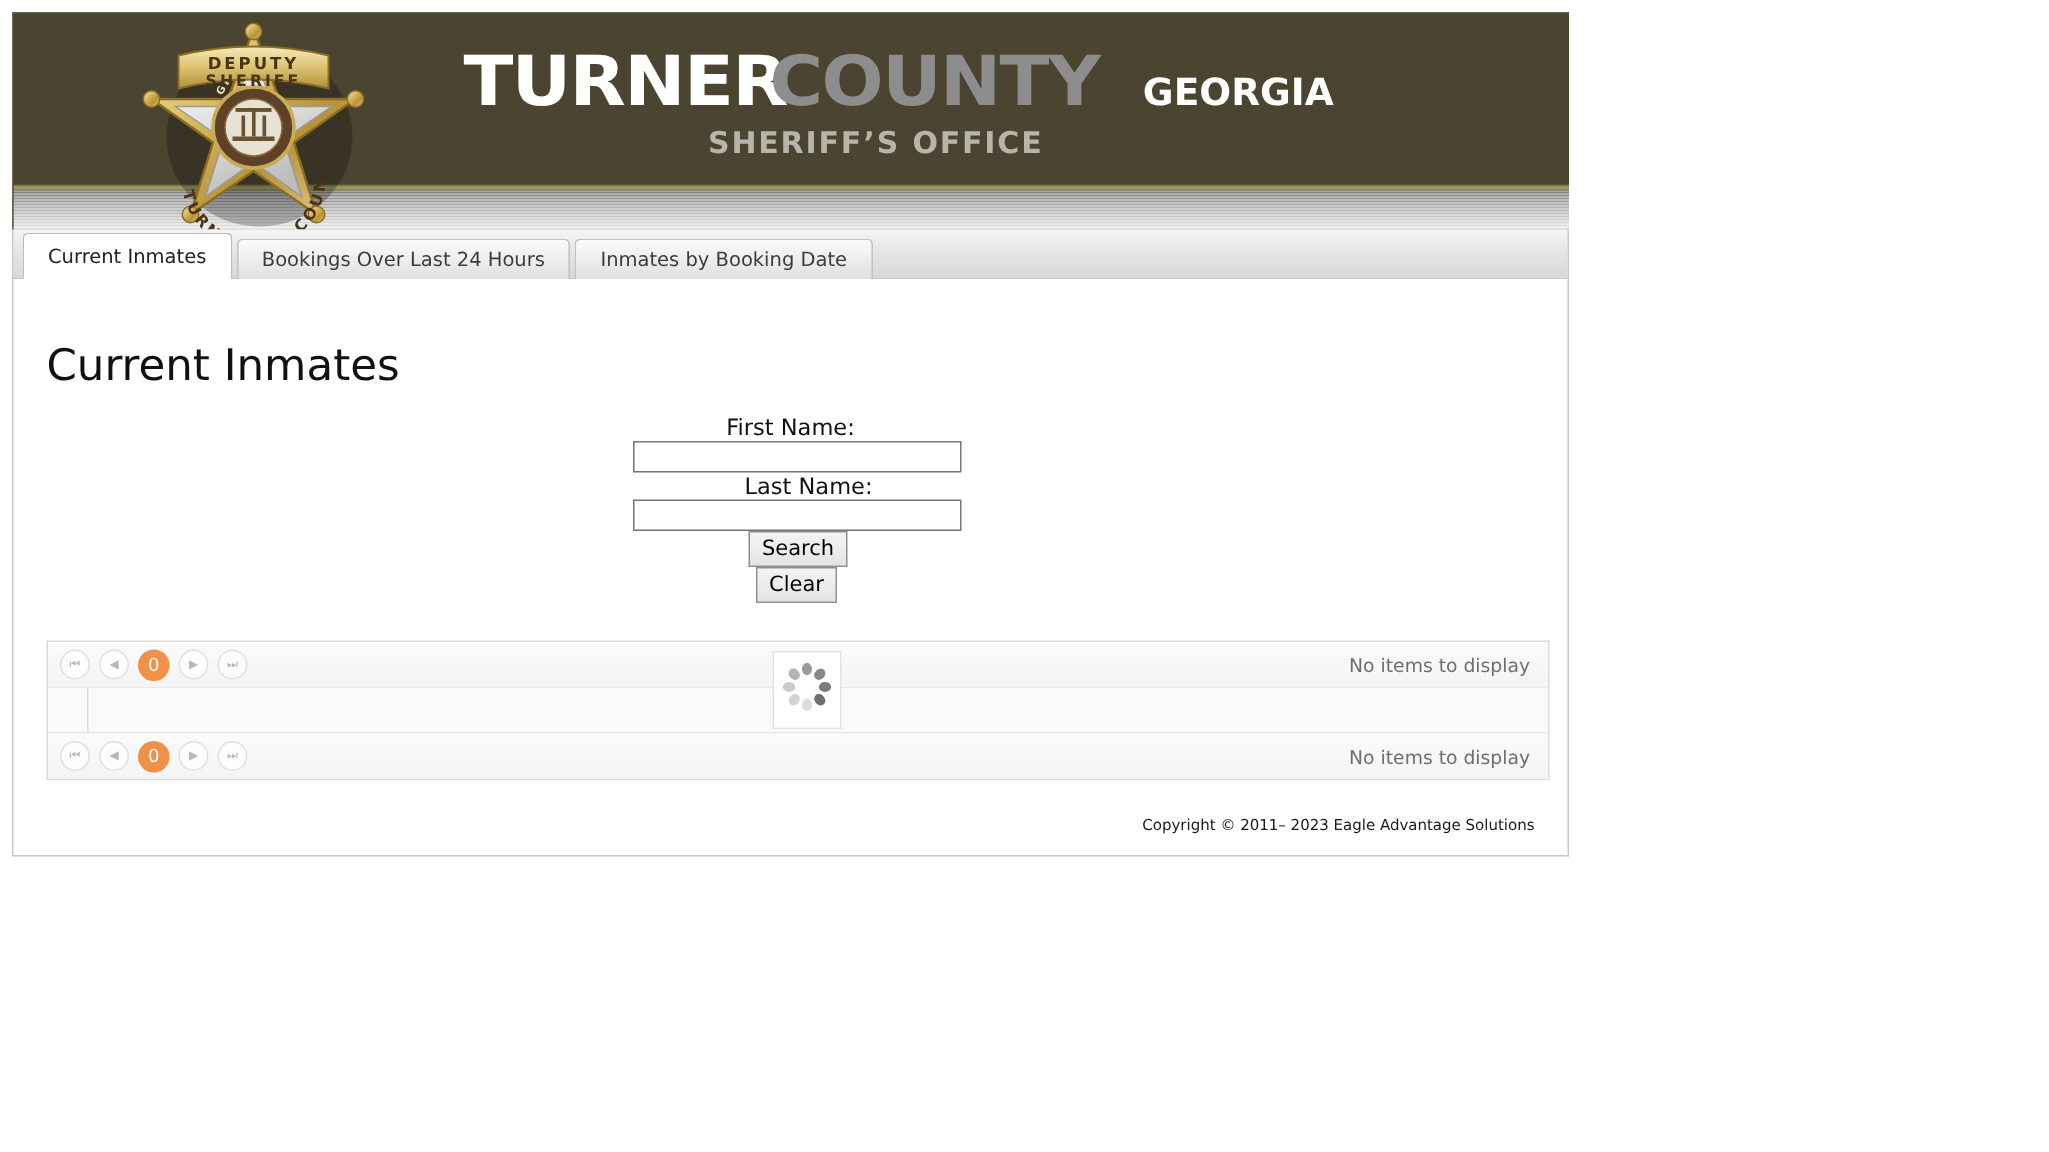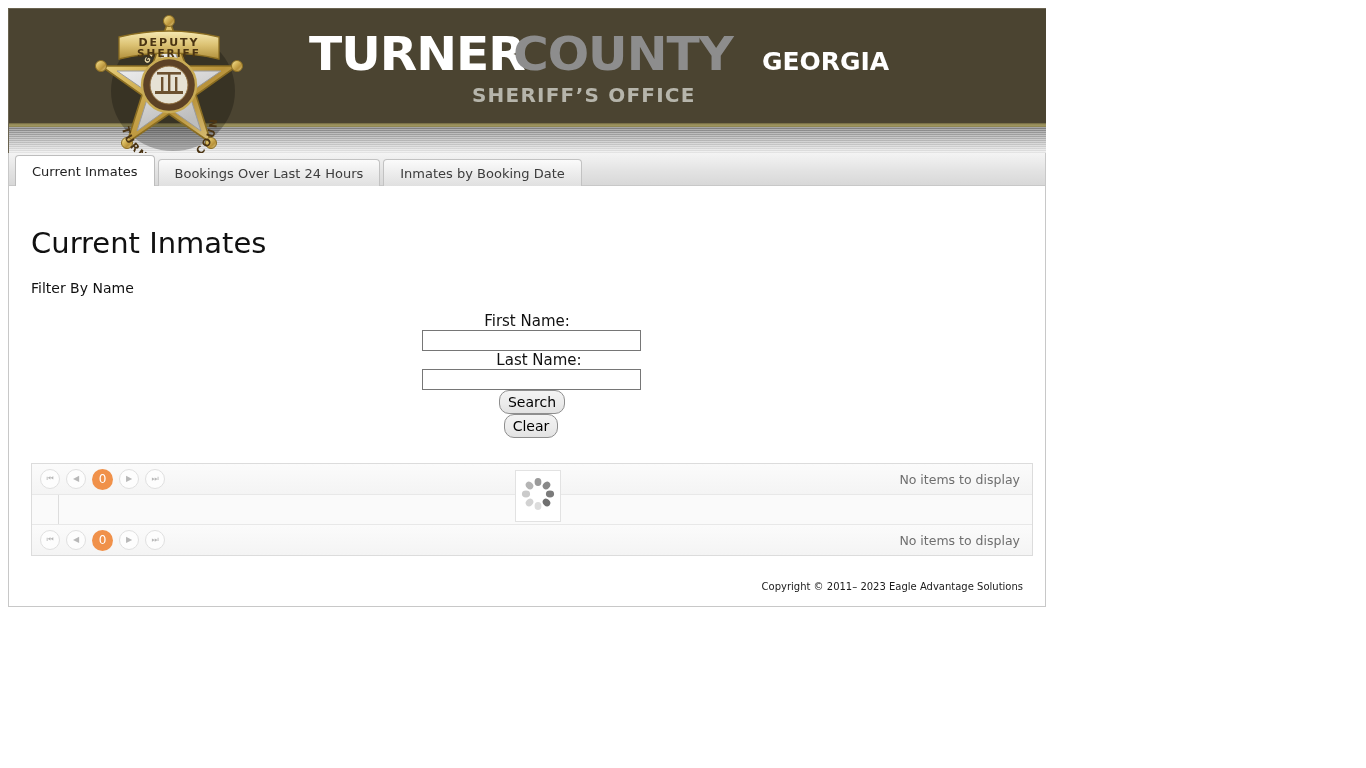--- a/index.html
+++ b/index.html
@@ -209,21 +209,21 @@
   }
   #first-name-input { width: 219px; margin-left: 9px; }
   #last-name-input  { width: 219px; margin-left: 8px; }
   #filter-row .lbl-last { margin-left: 24px; }
   .btn {
     font-family: "DejaVu Sans", "Liberation Sans", sans-serif;
     font-size: 14px;
     color: #000000;
     background: linear-gradient(to bottom,#f3f3f3 0%,#ebebeb 60%,#e2e2e2 100%);
     border: 1px solid #8e8e8e;
-    border-radius: 10px;
+    border-radius: 0;
     padding: 2px 8px;
     height: 24px;
     box-sizing: border-box;
     cursor: pointer;
     line-height: 18px;
   }
   #search-button { margin-left: 10px; }
   #clear-button  { margin-left: 8px; }
 
   
@@ -392,21 +392,20 @@
   <div id="tabstrip">
     <div class="tab active">Current Inmates</div>
     <div class="tab">Bookings Over Last 24 Hours</div>
     <div class="tab">Inmates by Booking Date</div>
   </div>
 
   <div id="content">
 
     <h1 id="page-title">Current Inmates</h1>
 
-    <div id="filter-label">Filter By Name</div>
 
     <div id="filter-row">
       <span class="fl">First Name:</span>
       <input type="text" id="first-name-input" placeholder="" style="">
       <span class="fl lbl-last">Last Name:</span>
       <input type="text" id="last-name-input" placeholder="" style="">
       <button class="btn" id="search-button">Search</button>
       <button class="btn" id="clear-button">Clear</button>
     </div>
 

